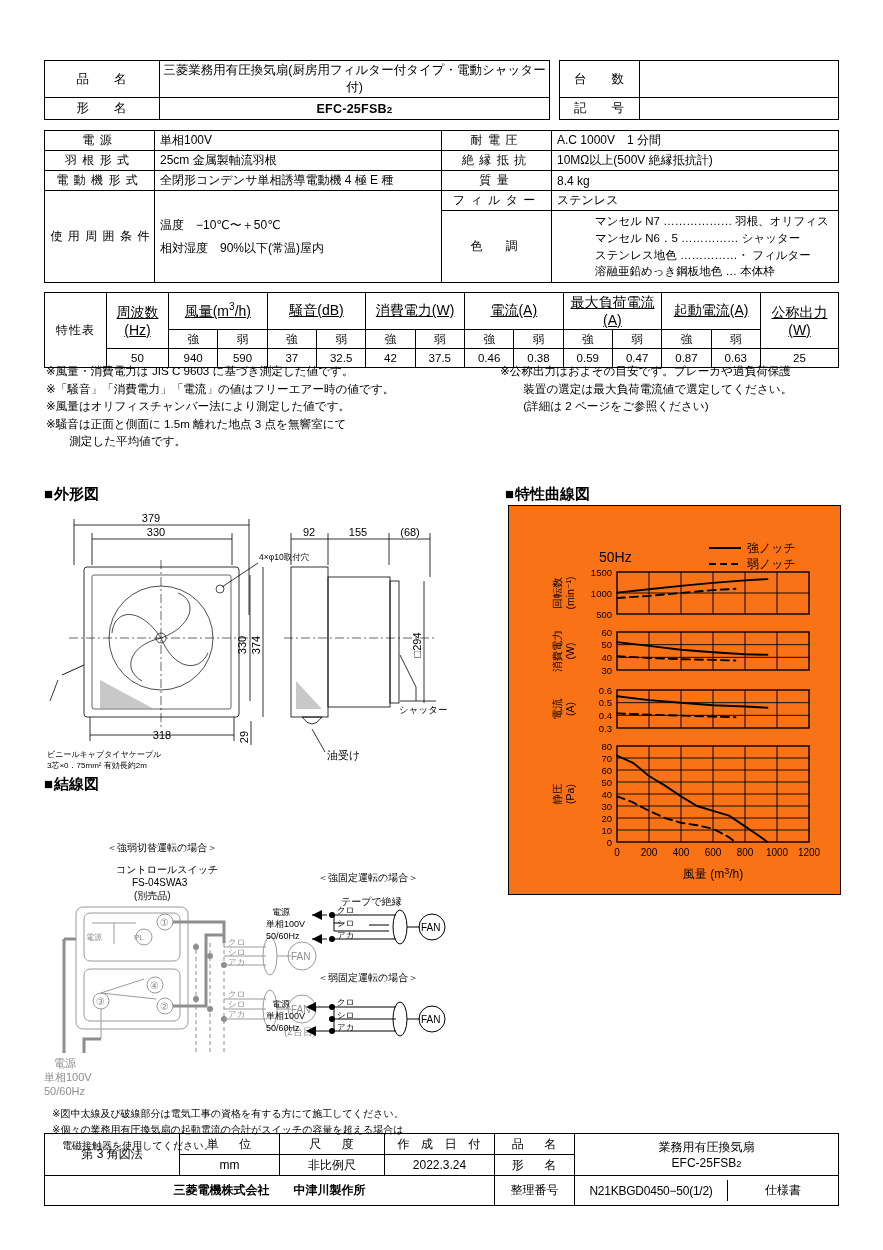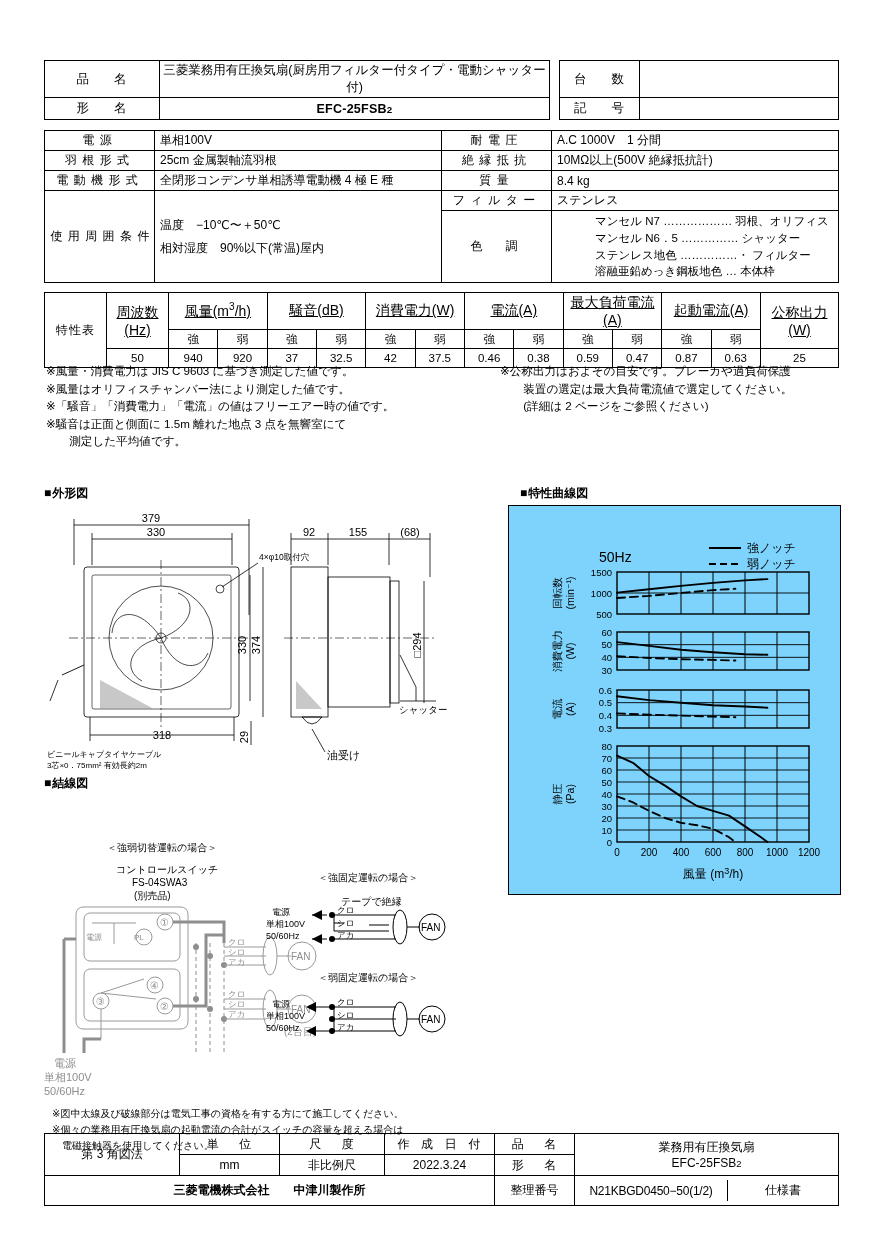--- a/index.html
+++ b/index.html
@@ -36,27 +36,27 @@
   .chars td { border:1px solid #000; text-align:center; font-size:11.5px; height:19px; }
   .chars .hd { font-size:14px;text-decoration:underline; }
   .chars .lead { font-size:12px; letter-spacing:.1em; }
 
   
   .notes-l { position:absolute; left:46px; top:362px; width:450px; font-size:11.6px; line-height:1.52; }
   .notes-r { position:absolute; left:500px; top:362px; width:345px; font-size:11.6px; line-height:1.52; }
   .notes-l div, .notes-r div { white-space:nowrap; }
 
   
-  .sec { position:absolute; font-size:12px; font-weight:bold; }
+  .sec { position:absolute; font-size:15px; font-weight:bold; }
   .sec::before { content:"■"; margin-right:1px; }
 
   
   .outline { position:absolute; left:44px; top:505px; width:450px; height:280px; }
   .wiring  { position:absolute; left:44px; top:839px; width:450px; height:310px; }
-  .chartbox{ position:absolute; left:508px; top:505px; width:333px; height:390px; border:1.2px solid #000; background:#7dd3fc; }
+  .chartbox{ position:absolute; left:508px; top:505px; width:333px; height:390px; border:1.2px solid #000; background:#f97316; }
 
   svg text { font-family:"Liberation Sans","DejaVu Sans",sans-serif; }
 
   
   .title-block { position:absolute; left:44px; top:1133px; width:795px; }
   .title-block table { width:100%; border-collapse:collapse; table-layout:fixed; }
   .title-block td { border:1.2px solid #000; text-align:center; font-size:12px; height:21px; }
   .tb-sp { letter-spacing:.35em; padding-left:.35em; }
   .company { font-weight:bold; font-size:15px; }
   .docnum { font-size:10.5px; letter-spacing:-0.02em; }
@@ -162,52 +162,52 @@
             <td>強</td>
             <td>弱</td>
             <td>強</td>
             <td>弱</td>
             <td>強</td>
             <td>弱</td>
           </tr>
       <tr id="chars-row-val">
             <td>50</td>
             <td>940</td>
-            <td>920</td>
+            <td>590</td>
             <td>37</td>
             <td>32.5</td>
             <td>42</td>
             <td>37.5</td>
             <td>0.46</td>
             <td>0.38</td>
             <td>0.59</td>
             <td>0.47</td>
             <td>0.87</td>
             <td>0.63</td>
             <td>25</td>
           </tr>
     </tbody>
       </table>
   </div>
 
   <div class="notes-l">
     <div>※風量・消費電力は JIS C 9603 に基づき測定した値です。</div>
+    <div>※「騒音」「消費電力」「電流」の値はフリーエアー時の値です。</div>
     <div>※風量はオリフィスチャンバー法により測定した値です。</div>
-    <div>※「騒音」「消費電力」「電流」の値はフリーエアー時の値です。</div>
     <div>※騒音は正面と側面に 1.5m 離れた地点 3 点を無響室にて</div>
     <div>　　測定した平均値です。</div>
   </div>
   <div class="notes-r">
     <div>※公称出力はおよその目安です。ブレーカや過負荷保護</div>
     <div>　　装置の選定は最大負荷電流値で選定してください。</div>
     <div>　　(詳細は 2 ページをご参照ください)</div>
   </div>
 
   <div class="sec" style="left:44px;top:485px">外形図</div>
-  <div class="sec" style="left:520px;top:485px">特性曲線図</div>
+  <div class="sec" style="left:505px;top:485px">特性曲線図</div>
   <div class="sec" style="left:44px;top:775px">結線図</div>
 
   <div class="outline">
     <svg width="450" height="280" viewBox="0 0 450 280">
       <g stroke="#000" fill="none" stroke-width="0.8">
 
         <line x1="30" y1="20" x2="205" y2="20"></line>
         <line x1="30" y1="14" x2="30" y2="60"></line>
         <line x1="205" y1="14" x2="205" y2="110"></line>
 

